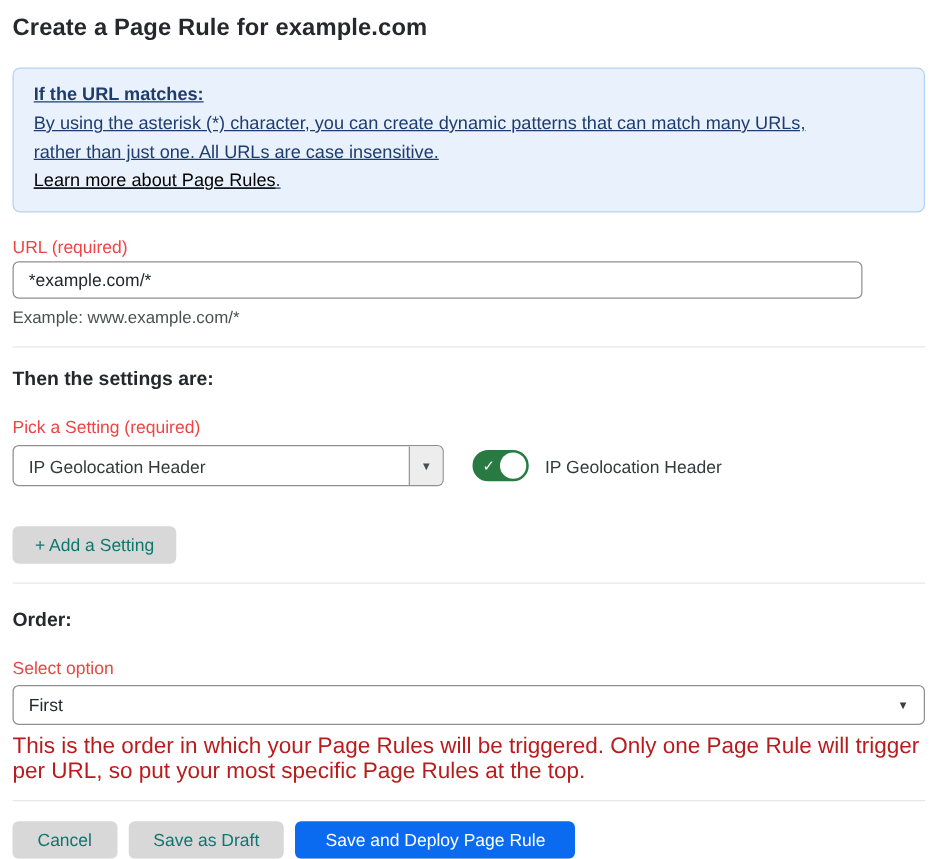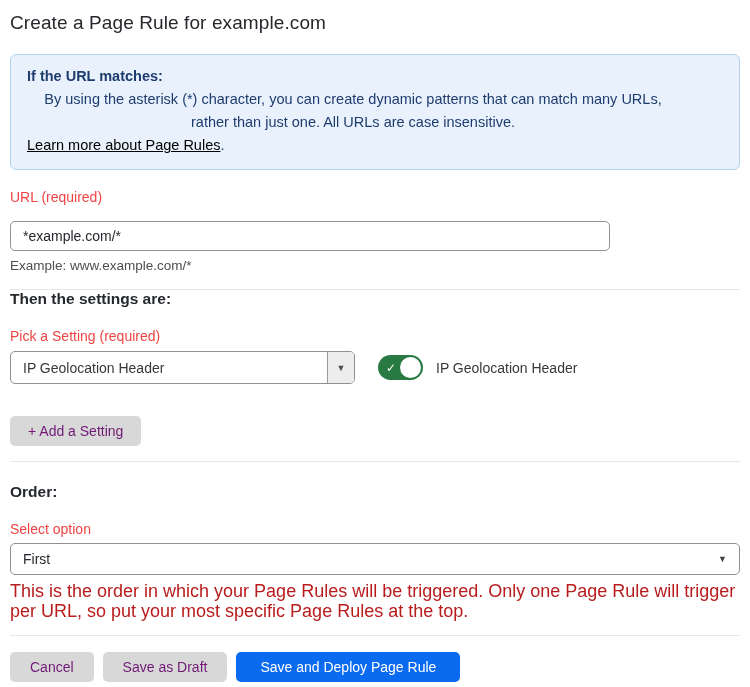--- a/index.html
+++ b/index.html
@@ -7,52 +7,53 @@
     width: 750px;
     height: 687px;
     background: #ffffff;
     font-family: "Liberation Sans", "DejaVu Sans", sans-serif;
     overflow: hidden;
   }
   .page { padding: 12px 10px 0 10px; width: 750px; }
 
   .page-title {
     font-size: 19px;
-    font-weight: normal;
+    font-weight: bold;
     color: #25282c;
     letter-spacing: 0.1px;
   }
 
   .info-box {
     margin-top: 20px;
     width: 730px;
     background: #e9f2fc;
     border: 1px solid #b5d2ee;
     border-radius: 6px;
     padding: 10px 16px 12px 16px;
     color: #1e3c6e;
     font-size: 14.5px;
     line-height: 23px;
+    text-decoration: underline;
   }
   .info-heading { font-weight: bold; }
-  .info-body { max-width: 652px; text-align: center; }
+  .info-body { max-width: 652px; }
   .info-link-line a {
     color: #000000;
     text-decoration: underline;
     cursor: pointer;
   }
 
   .field-label {
     margin-top: 19px;
     font-size: 14px;
     color: #ef4444;
   }
   .url-input {
-    margin-top: 16px;
-    width: 600px;
+    margin-top: 4px;
+    width: 680px;
     height: 30px;
     border: 1px solid #909090;
     border-radius: 5px;
     padding: 0 12px;
     font-size: 14px;
     color: #24282c;
     font-family: "Liberation Sans", "DejaVu Sans", sans-serif;
     background: #ffffff;
     outline: none;
     display: block;
@@ -64,21 +65,21 @@
   }
 
   .divider {
     border: none;
     border-top: 1px solid #e7e7e7;
     width: 730px;
     margin-top: 16px;
   }
 
   .section-heading {
-    margin-top: 0;
+    margin-top: 17px;
     font-size: 15.5px;
     font-weight: bold;
     color: #25282c;
   }
 
   .setting-row {
     margin-top: 7px;
     display: flex;
     align-items: center;
     text-align: center;
@@ -157,21 +158,21 @@
     justify-content: center;
     height: 30px;
     border: none;
     border-radius: 5px;
     font-size: 14px;
     font-family: "Liberation Sans", "DejaVu Sans", sans-serif;
     cursor: pointer;
   }
   .btn-gray {
     background: #d8d8d8;
-    color: #701a75;
+    color: #0f766e;
     padding: 0 20px;
   }
   .btn-primary {
     background: #0b6bf0;
     color: #ffffff;
     padding: 0 24px;
   }
   .add-setting-btn { margin-top: 32px; padding: 0 18px; }
 
   .full-select {

